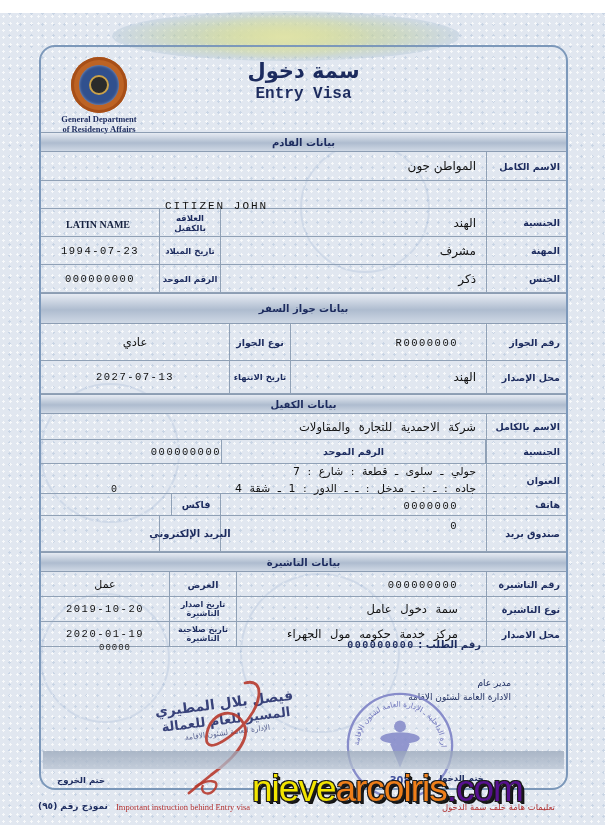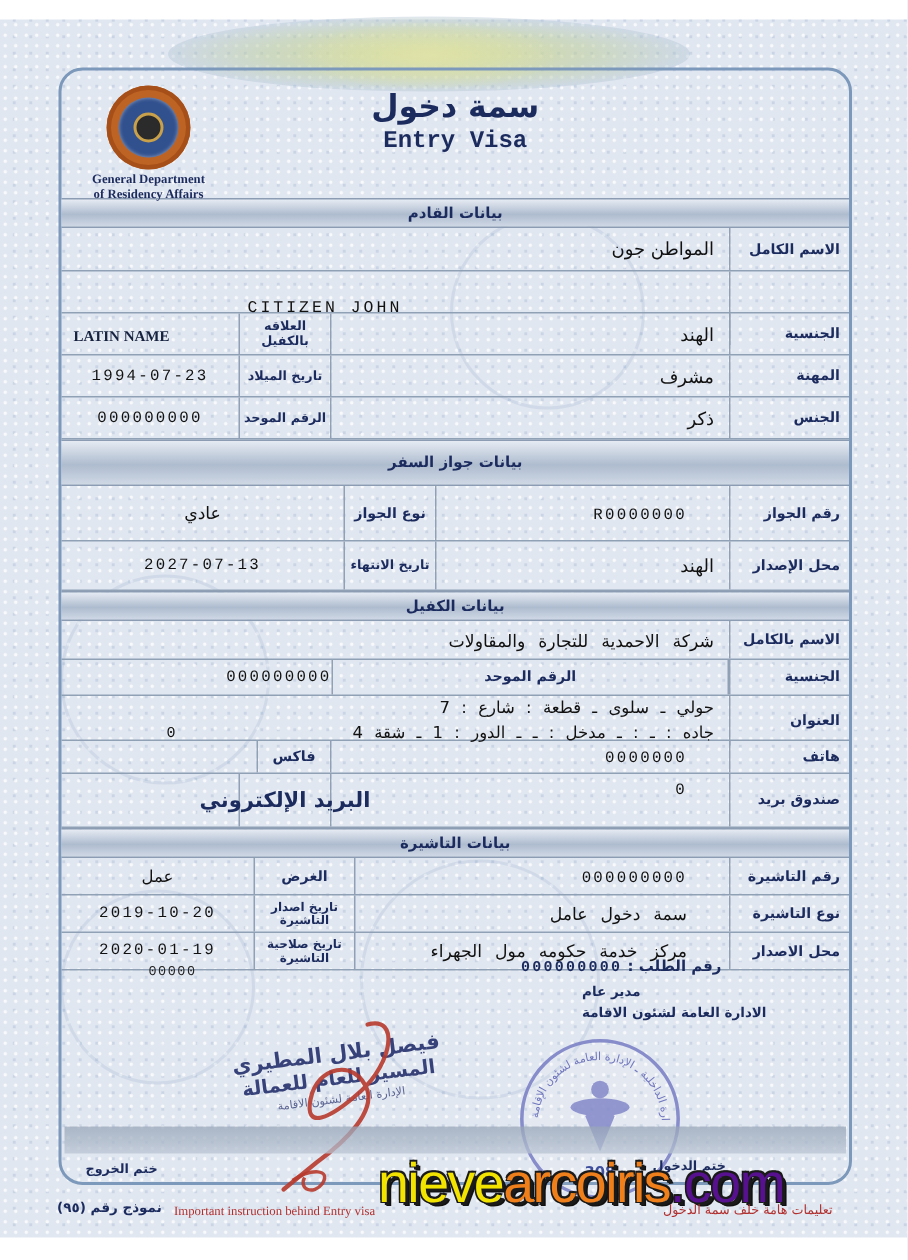--- a/index.html
+++ b/index.html
@@ -50,32 +50,32 @@
   .cols2 { grid-template-columns: 80px 1fr; }
   .lbl { font-size:9.5px; font-weight:bold; color:#1c2b5e; padding-right:6px; height:100%; display:flex; align-items:center; border-left:1px solid #90a1b6; }
   .mlbl { font-size:8.5px; font-weight:bold; color:#1c2b5e; height:100%; display:flex; align-items:center; justify-content:center; border-left:1px solid #90a1b6; border-right:1px solid #90a1b6; text-align:center; }
   .val { font-size:12px; color:#111; padding-right:10px; }
   .val-ind { padding-right:28px; }
   .lval { text-align:center; font-family:"Liberation Mono", monospace; font-size:10.5px; letter-spacing:1.5px; color:#111; }
   .ltr { direction:ltr; unicode-bidi:isolate; display:inline-block; }
   .mono { font-family:"Liberation Mono", monospace; font-size:10.5px; letter-spacing:1.5px; }
   .arval { font-size:11.5px; letter-spacing:0.5px; word-spacing:5px; }
   .latin-row { display:flex; direction:ltr; align-items:center; }
-  .latin-lbl { font-family:"Liberation Serif", serif; font-weight:bold; font-size:10px; color:#15213f; padding-left:8px; width:124px;margin-top:38px; }
+  .latin-lbl { font-family:"Liberation Serif", serif; font-weight:bold; font-size:10px; color:#15213f; padding-left:25px; width:124px;margin-top:38px; }
   .latin-val { font-family:"Liberation Mono", monospace; font-size:11px; letter-spacing:2px; color:#111; }
   .addr { line-height:1.5; font-size:11px; word-spacing:4px; padding-right:10px; color:#111; position:relative; }
   .addr .zero { position:absolute; left:70px; bottom:0; font-family:"Liberation Mono", monospace; font-size:10px; }
 
   
   .free { position:relative; height:155px; }
   .request { position:absolute; top:-8px; right:85px; direction:rtl; font-size:10px; font-weight:bold; color:#1c2b5e; }
   .request .mono { font-size:10px; }
   .extra-num { position:absolute; top:-4px; left:58px; font-family:"Liberation Mono", monospace; font-size:9px; letter-spacing:1px; color:#222; }
-  .director { position:absolute; top:8px; right:55px; text-align:left; direction:rtl;
-    font-size:9px; font-weight:bold; color:#1c2b5e; line-height:1.6; }
+  .director { position:absolute; top:29px; right:55px; text-align:right; direction:rtl;
+    font-size:9px; font-weight:normal; color:#1c2b5e; line-height:1.6; }
   .signer { position:absolute; top:48px; left:92px; width:185px; direction:rtl; text-align:center;
     color:#2a3570; transform:rotate(-7deg); opacity:0.92; }
   .signer .l1 { font-size:14px; font-weight:bold; }
   .signer .l2 { font-size:13px; font-weight:bold; margin-top:1px; }
   .signer .l3 { font-size:7.5px; margin-top:1px; opacity:0.8; }
   .sig-svg { position:absolute; top:28px; left:108px; }
   .stamp { position:absolute; top:40px; left:300px; }
   .band { position:absolute; top:104px; left:2px; right:2px; height:18px;
     background:linear-gradient(180deg,#97a5b8,#b9c4d3); opacity:0.75; }
   .exit-lbl { position:absolute; top:128px; left:16px; font-size:8.5px; font-weight:bold; color:#1c2b5e; direction:rtl; }
@@ -198,21 +198,21 @@
     <div class="row colsA" style="height:22px;">
       <div class="lbl">هاتف</div>
       <div class="val val-ind"><span class="ltr mono">0000000</span></div>
       <div class="mlbl" style="font-size:9.5px;margin-left:12px;">فاكس</div>
       <div class="lval"></div>
     </div>
 
     <div class="row colsA" style="height:36px;">
       <div class="lbl">صندوق بريد</div>
       <div class="val val-ind" style="align-self:start; padding-top:2px;"><span class="ltr mono">0</span></div>
-      <div class="mlbl" style="font-size:14px; overflow:visible; white-space:nowrap;">البريد الإلكتروني</div>
+      <div class="mlbl" style="font-size:10px; overflow:visible; white-space:nowrap;">البريد الإلكتروني</div>
       <div class="lval"></div>
     </div>
 
     <div class="sec">بيانات التاشيرة</div>
 
     <div class="row colsD" style="height:25px;">
       <div class="lbl">رقم التاشيرة</div>
       <div class="val val-ind"><span class="ltr mono">000000000</span></div>
       <div class="mlbl" style="font-size:9.5px;">الغرض</div>
       <div class="lval" style="font-family:'DejaVu Sans',sans-serif; font-size:11px; letter-spacing:0;">عمل</div>

